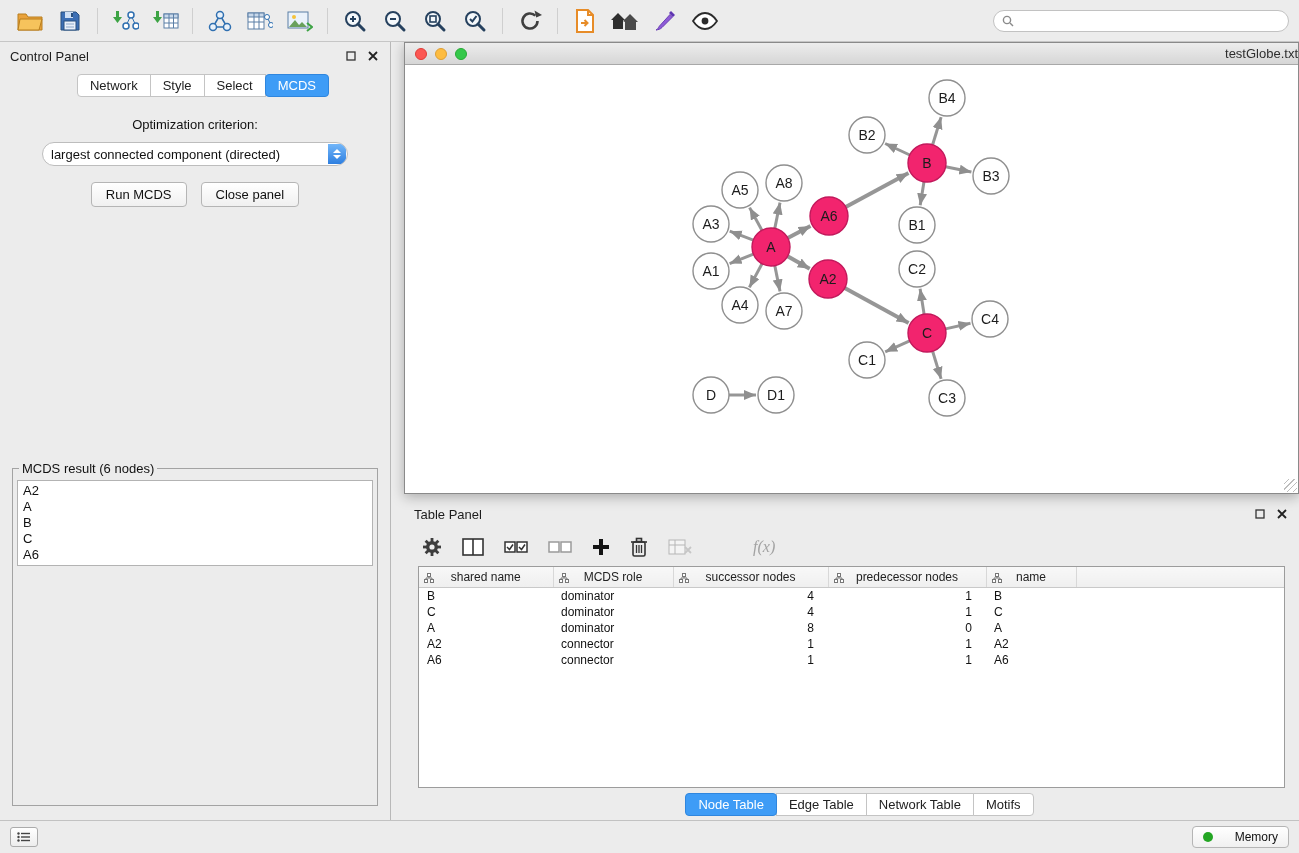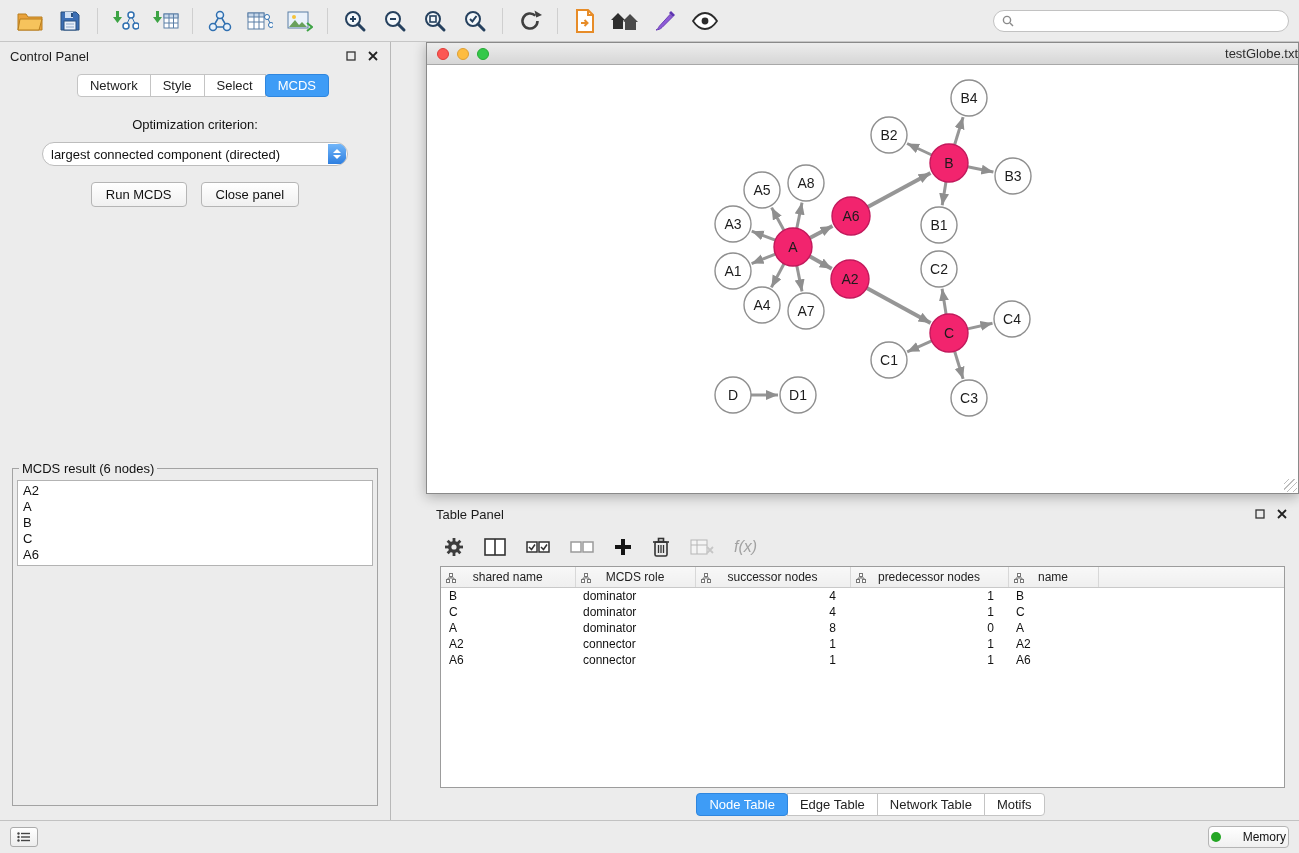--- a/index.html
+++ b/index.html
@@ -16,21 +16,21 @@
   .titlebar-title { position:absolute; left:0; right:0; text-align:center; font-size:13px; color:#3e3e3e; }
 
   
   .toolbar { height:42px; flex:none; display:flex; align-items:center; padding:0 10px; background:#ECECEC; border-bottom:1px solid #C6C6C6; }
   .tb-btn { width:40px; height:34px; border:none; background:transparent; display:flex; align-items:center; justify-content:center; cursor:default; }
   .tb-sep { width:1px; height:26px; background:#CFCFCF; margin:0 7px; flex:none; }
   .tb-search { margin-left:auto; width:296px; height:22px; background:#fff; border:1px solid #C2C2C2; border-radius:11px; display:flex; align-items:center; padding:0 8px; gap:5px; }
   .tb-search input { border:none; outline:none; flex:1; font-size:12px; background:transparent; font-family:inherit; }
 
   
-  .main { flex:1; display:flex; overflow:hidden;gap:22px; }
+  .main { flex:1; display:flex; overflow:hidden; }
 
   
   .control-panel { width:391px; flex:none; background:#ECECEC; border-right:1px solid #B8B8B8; display:flex; flex-direction:column; }
   .panel-header { height:28px; flex:none; display:flex; align-items:center; padding:0 10px; font-size:13px; color:#1c1c1c; gap:8px; }
   .panel-header .ph-title { flex:1; }
   .ph-btn { width:14px; height:14px; display:flex; align-items:center; justify-content:center; }
 
   .seg-tabs { display:flex; justify-content:center; flex:none; }
   .seg-tab { background:#fff; border:1px solid #C4C4C4; margin-left:-1px; padding:3px 12px; font-size:13px; color:#222; white-space:nowrap; }
   .seg-tab:first-child { border-radius:4px 0 0 4px; margin-left:16px; }
@@ -57,34 +57,34 @@
   .nw-titlebar { height:22px; flex:none; background:linear-gradient(#EDEDED,#D6D6D6); border-bottom:1px solid #A8A8A8; display:flex; align-items:center; position:relative; }
   .nw-title { position:absolute; left:4px; right:0; text-align:right; font-size:13px; color:#2e2e2e; }
   .nw-canvas { flex:1; background:#fff; position:relative; overflow:hidden; }
   #graph-svg { position:absolute; left:0; top:0; }
   .node-label { font-size:14px; fill:#1c1c1c; font-family:"Liberation Sans","DejaVu Sans",sans-serif; }
   .nw-grip { position:absolute; right:1px; bottom:1px; width:13px; height:13px; background:repeating-linear-gradient(135deg,transparent 0 3px,#BDBDBD 3px 4px); }
 
   .table-panel { flex:1; margin-top:6px; display:flex; flex-direction:column; overflow:hidden; }
   .tp-toolbar { height:38px; flex:none; display:flex; align-items:center; gap:20px; padding:0 18px; }
   .tp-icon-btn { border:none; background:transparent; display:flex; align-items:center; justify-content:center; }
-  .fx { font-family:Liberation Sans, sans-serif; font-style:italic; font-size:16px; color:#A2A2A2; }
+  .fx { font-family:Liberation Serif, serif; font-style:italic; font-size:16px; color:#A2A2A2;margin-left:41px; }
   .tp-tablewrap { flex:1; margin:0 14px; background:#fff; border:1px solid #9C9C9C; overflow:hidden; }
   table { border-collapse:collapse; width:100%; table-layout:fixed; }
   thead th { background:linear-gradient(#F8F8F8,#EFEFEF); border-right:1px solid #D8D8D8; border-bottom:1px solid #C9C9C9; height:20px; font-weight:normal; font-size:12px; color:#222; text-align:center; position:relative; }
   thead th.filler { border-right:none; }
   .sort-glyph { position:absolute; left:5px; top:5px; }
   tbody td { font-size:12px; color:#111; padding:1px 8px; height:16px; white-space:nowrap; overflow:hidden; }
   tbody td.num { text-align:right; padding-right:14px; }
   .tp-tabs { height:32px; flex:none; display:flex; align-items:center; justify-content:center; }
 
   
   .statusbar { height:33px; flex:none; border-top:1px solid #C2C2C2; background:#ECECEC; display:flex; align-items:center; padding:0 10px; }
   .list-btn { width:28px; height:20px; border:1px solid #ABABAB; border-radius:3px; background:linear-gradient(#FFF,#EDEDED); display:flex; align-items:center; justify-content:center; }
-  .memory-btn { margin-left:auto; display:flex; align-items:center; gap:22px; background:linear-gradient(#FFF,#F0F0F0); border:1px solid #B5B5B5; border-radius:4px; padding:3px 2px; font-size:12px; color:#111; font-family:inherit; }
+  .memory-btn { margin-left:auto; display:flex; align-items:center; gap:22px; background:linear-gradient(#FFF,#F0F0F0); border:1px solid #B5B5B5; border-radius:4px; padding:3px 10px; font-size:12px; color:#111; font-family:inherit; }
   .green-dot { width:10px; height:10px; border-radius:50%; background:#23A523; display:inline-block; }
 </style>
 </head>
 <body>
 
 <div class="app">
 
 
   <div class="toolbar">
     <button class="tb-btn">

